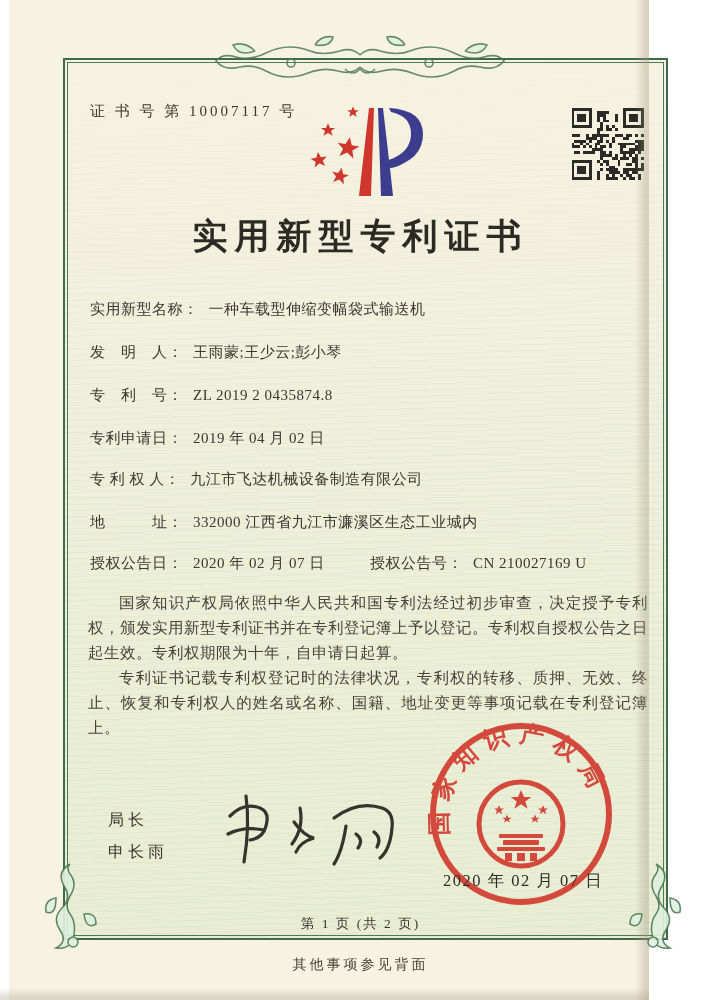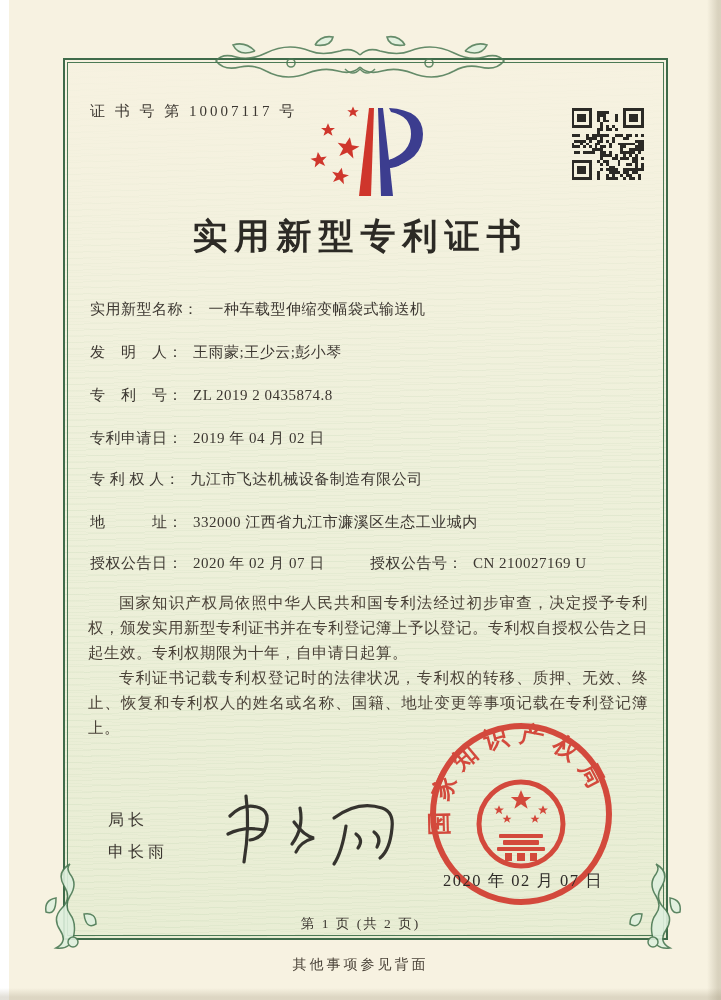--- a/index.html
+++ b/index.html
@@ -13,21 +13,21 @@
   }
   *{margin:0;padding:0;box-sizing:border-box;}
   html,body{width:721px;height:1000px;}
   body{
     font-family:"Liberation Serif","DejaVu Serif",serif;
     background:#ffffff;
     position:relative;
     overflow:hidden;
   }
   .paper{
-    position:absolute;left:0;top:0;width:721px;height:1000px;
+    position:absolute;left:0;top:0;width:649px;height:1000px;
     background:
       radial-gradient(circle 110px at 330px 230px, rgba(210,215,190,0.25), rgba(210,215,190,0) 70%),
       linear-gradient(90deg,#ffffff 0 9px, var(--cream) 9px),
       var(--cream);
   }
   .paper::after{ 
     content:"";position:absolute;inset:0;pointer-events:none;
     background:
       linear-gradient(270deg, rgba(160,150,125,0.35) 0 3px, rgba(160,150,125,0) 14px),
       linear-gradient(0deg, rgba(160,150,125,0.3) 0 3px, rgba(160,150,125,0) 12px);

